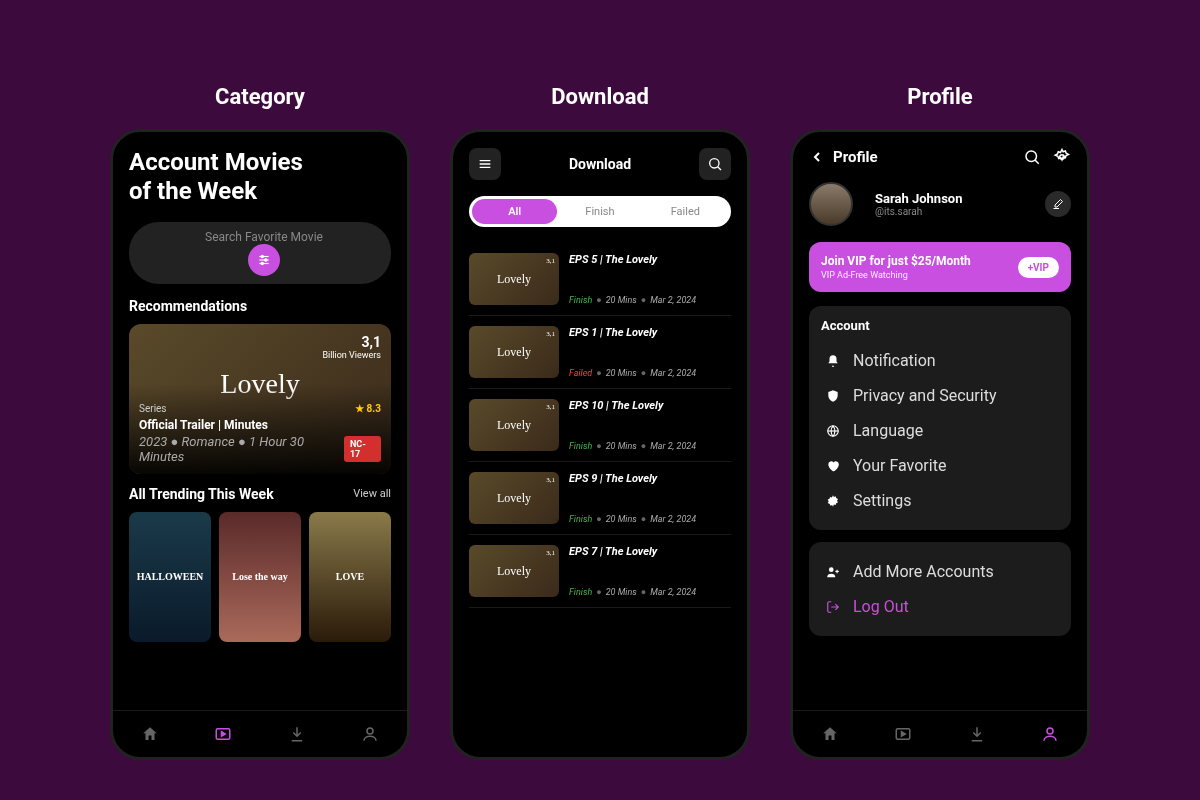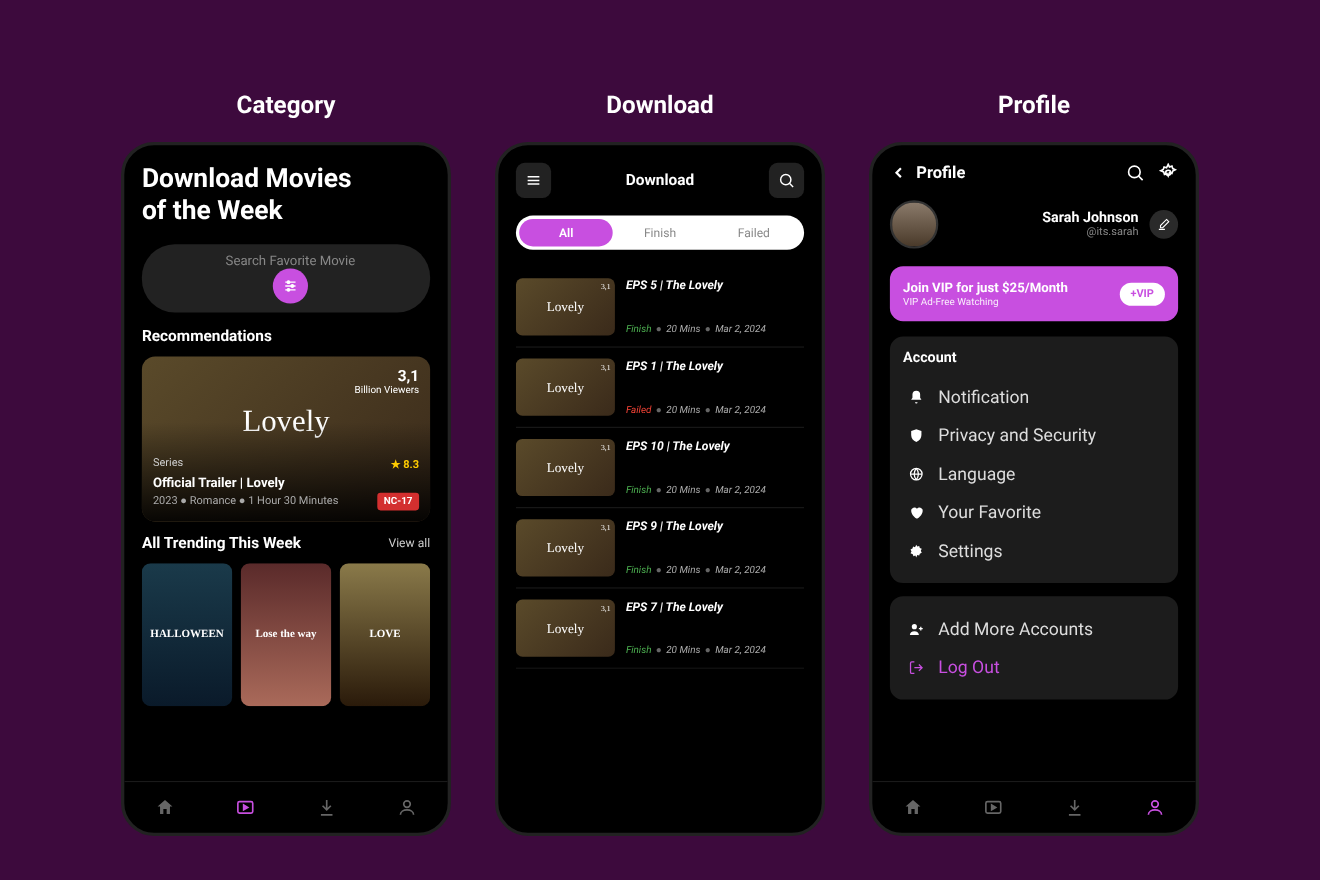--- a/index.html
+++ b/index.html
@@ -17,21 +17,21 @@
 .section-heading { color: #fff; font-size: 14px; font-weight: 700; margin-bottom: 10px; }
 .reco-card { position: relative; height: 150px; border-radius: 12px; background: linear-gradient(135deg, #5a4a2a, #3a2a1a); overflow: hidden; margin-bottom: 12px; }
 .reco-overlay { position: absolute; inset: 0; background: linear-gradient(to top, rgba(0,0,0,0.9), transparent 60%); display: flex; flex-direction: column; justify-content: flex-end; padding: 10px; }
 .reco-movie-title { position: absolute; top: 40%; left: 50%; transform: translate(-50%,-50%); color: #fff; font-family: serif; font-size: 28px; font-weight: 300; }
 .reco-viewers { position: absolute; top: 10px; right: 10px; color: #fff; font-size: 9px; text-align: right; }
 .reco-viewers-num { font-size: 14px; font-weight: 700; }
 .reco-meta-top { display: flex; justify-content: space-between; align-items: center; font-size: 10px; color: #ccc; }
 .rating { color: #ffcc00; font-weight: 700; font-size: 10px; }
 .reco-title { color: #fff; font-size: 12px; font-weight: 700; margin-top: 4px; }
 .reco-bottom { display: flex; justify-content: space-between; align-items: center; margin-top: 2px; }
-.reco-info { color: #aaa; font-size: 10px; }
+.reco-info { color: #aaa; font-size: 13px; font-style: italic; }
 .nc-badge { background: #d32f2f; color: #fff; font-size: 9px; font-weight: 700; padding: 3px 6px; border-radius: 3px; }
 .trending-header { display: flex; justify-content: space-between; align-items: center; margin-bottom: 10px; }
 .view-all { color: #ccc; font-size: 11px; }
 .trending-row { display: flex; gap: 8px; overflow: hidden; }
 .poster { width: 90px; height: 130px; border-radius: 8px; display: flex; align-items: center; justify-content: center; color: #fff; font-size: 10px; font-weight: 700; text-align: center; font-family: serif; }
 .p1 { background: linear-gradient(#1a3a4a, #0a1a2a); }
 .p2 { background: linear-gradient(#5a2a2a, #aa6a5a); }
 .p3 { background: linear-gradient(#8a7a4a, #2a1a0a); }
 
 
@@ -56,21 +56,21 @@
 .dl-status-finish { color: #4caf50; }
 .dl-status-failed { color: #f44336; }
 .dl-sep { color: #666; }
 .dl-det { color: #aaa; }
 
 
 .prof-header { display: flex; align-items: center; gap: 8px; margin-bottom: 16px; }
 .back { color: #fff; font-size: 16px; }
 .prof-title { color: #fff; font-size: 15px; font-weight: 700; flex: 1; }
 .prof-icons { display: flex; gap: 12px; color: #fff; font-size: 16px; }
-.user-row { display: flex; align-items: center; gap: 10px; margin-bottom: 16px; text-align: right; }
+.user-row { display: flex; align-items: center; gap: 22px; margin-bottom: 16px; }
 .avatar { width: 44px; height: 44px; border-radius: 50%; background: linear-gradient(#8a7a6a, #4a3a2a); border: 2px solid #333; }
 .user-info { flex: 1; }
 .user-name { color: #fff; font-size: 13px; font-weight: 700; }
 .user-handle { color: #888; font-size: 10px; }
 .edit-btn { width: 26px; height: 26px; background: #2a2a2a; border-radius: 50%; display: flex; align-items: center; justify-content: center; color: #fff; font-size: 11px; }
 .vip-card { background: #c84fe0; border-radius: 12px; padding: 12px; display: flex; justify-content: space-between; align-items: center; margin-bottom: 14px; }
 .vip-text { color: #fff; }
 .vip-title { font-size: 12px; font-weight: 700; }
 .vip-sub { font-size: 9px; opacity: 0.9; margin-top: 2px; }
 .vip-btn { background: #fff; color: #c84fe0; font-size: 10px; font-weight: 700; padding: 5px 10px; border-radius: 12px; }
@@ -81,21 +81,21 @@
 .mi-icon { width: 16px; display: flex; justify-content: center; }
 svg { display: block; }
 </style>
 </head>
 <body>
 
 <div class="screen-wrapper">
   <div class="screen-label">Category</div>
   <div class="phone">
     <div class="phone-content">
-      <div class="title"><span>Download Movies</span><br><span>of the Week</span></div>
+      <div class="title"><span>Account Movies</span><br><span>of the Week</span></div>
       <div class="search-bar">
         <span class="search-text">Search Favorite Movie</span>
         <div class="filter-btn">
           <svg width="14" height="14" viewBox="0 0 24 24" fill="none" stroke="#fff" stroke-width="2">
               <line x1="4" y1="6" x2="20" y2="6"></line>
               <line x1="4" y1="12" x2="20" y2="12"></line>
               <line x1="4" y1="18" x2="20" y2="18"></line>
               <circle cx="9" cy="6" r="2" fill="#fff"></circle>
               <circle cx="15" cy="12" r="2" fill="#fff"></circle>
               <circle cx="9" cy="18" r="2" fill="#fff"></circle>
@@ -107,21 +107,21 @@
         <div class="reco-movie-title">Lovely</div>
         <div class="reco-viewers">
           <div class="reco-viewers-num">3,1</div>
           <div>Billion Viewers</div>
         </div>
         <div class="reco-overlay">
           <div class="reco-meta-top">
             <span>Series</span>
             <span class="rating">★ 8.3</span>
           </div>
-          <div class="reco-title">Official Trailer | Lovely</div>
+          <div class="reco-title">Official Trailer | Minutes</div>
           <div class="reco-bottom">
             <span class="reco-info">2023  ●  Romance  ●  1 Hour 30 Minutes</span>
             <span class="nc-badge">NC-17</span>
           </div>
         </div>
       </div>
       <div class="trending-header">
         <div class="section-heading" style="margin:0">All Trending This Week</div>
         <div class="view-all">View all</div>
       </div>

